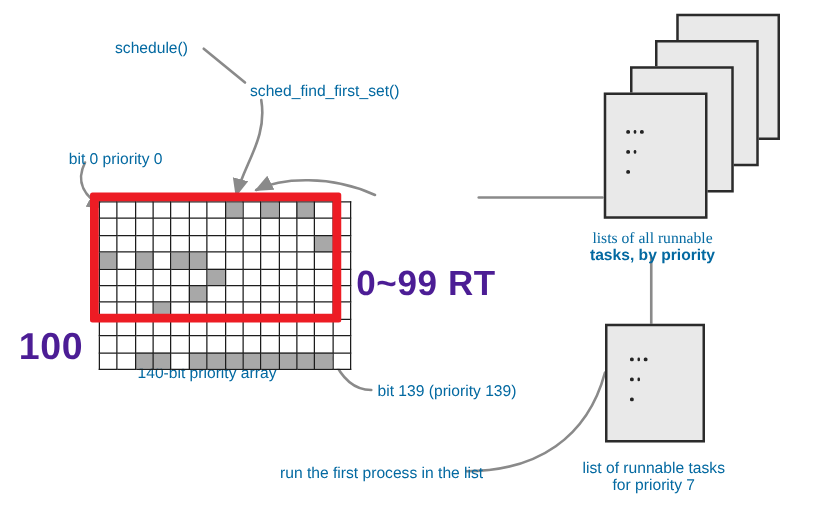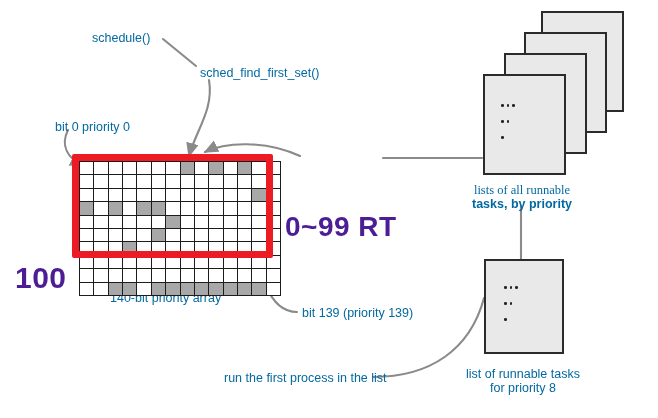--- a/index.html
+++ b/index.html
@@ -139,21 +139,21 @@
 
 
   <div class="lbl" style="left:302px; top:306px;">bit 139 (priority 139)</div>
 
   <div class="lbl" style="left:110px; top:291px;">140-bit priority array</div>
 
   <div class="lbl center" style="left:448px; top:183px; width:148px;font-family:Liberation Serif, serif;">lists of all runnable</div>
   <div class="lbl center" style="left:448px; top:197px; width:148px;font-weight:bold;">tasks, by priority</div>
 
   <div class="lbl center" style="left:440px; top:367px; width:166px;">list of runnable tasks</div>
-  <div class="lbl center" style="left:440px; top:381px; width:166px;">for priority 8</div>
+  <div class="lbl center" style="left:440px; top:381px; width:166px;">for priority 7</div>
 
   <div class="lbl" style="left:178px; top:371px;padding-left:46px;">run the first process in the list</div>
 
   <div class="redtxt" style="left:15px; top:249px; font-size:30px;margin-top:12px;">100</div>
 
   <div class="redtxt" style="left:285px; top:211px; font-size:28px;">0~99 RT</div>
 
   <div id="grid-wrap">
     <table class="grid-table">
       <tbody>

